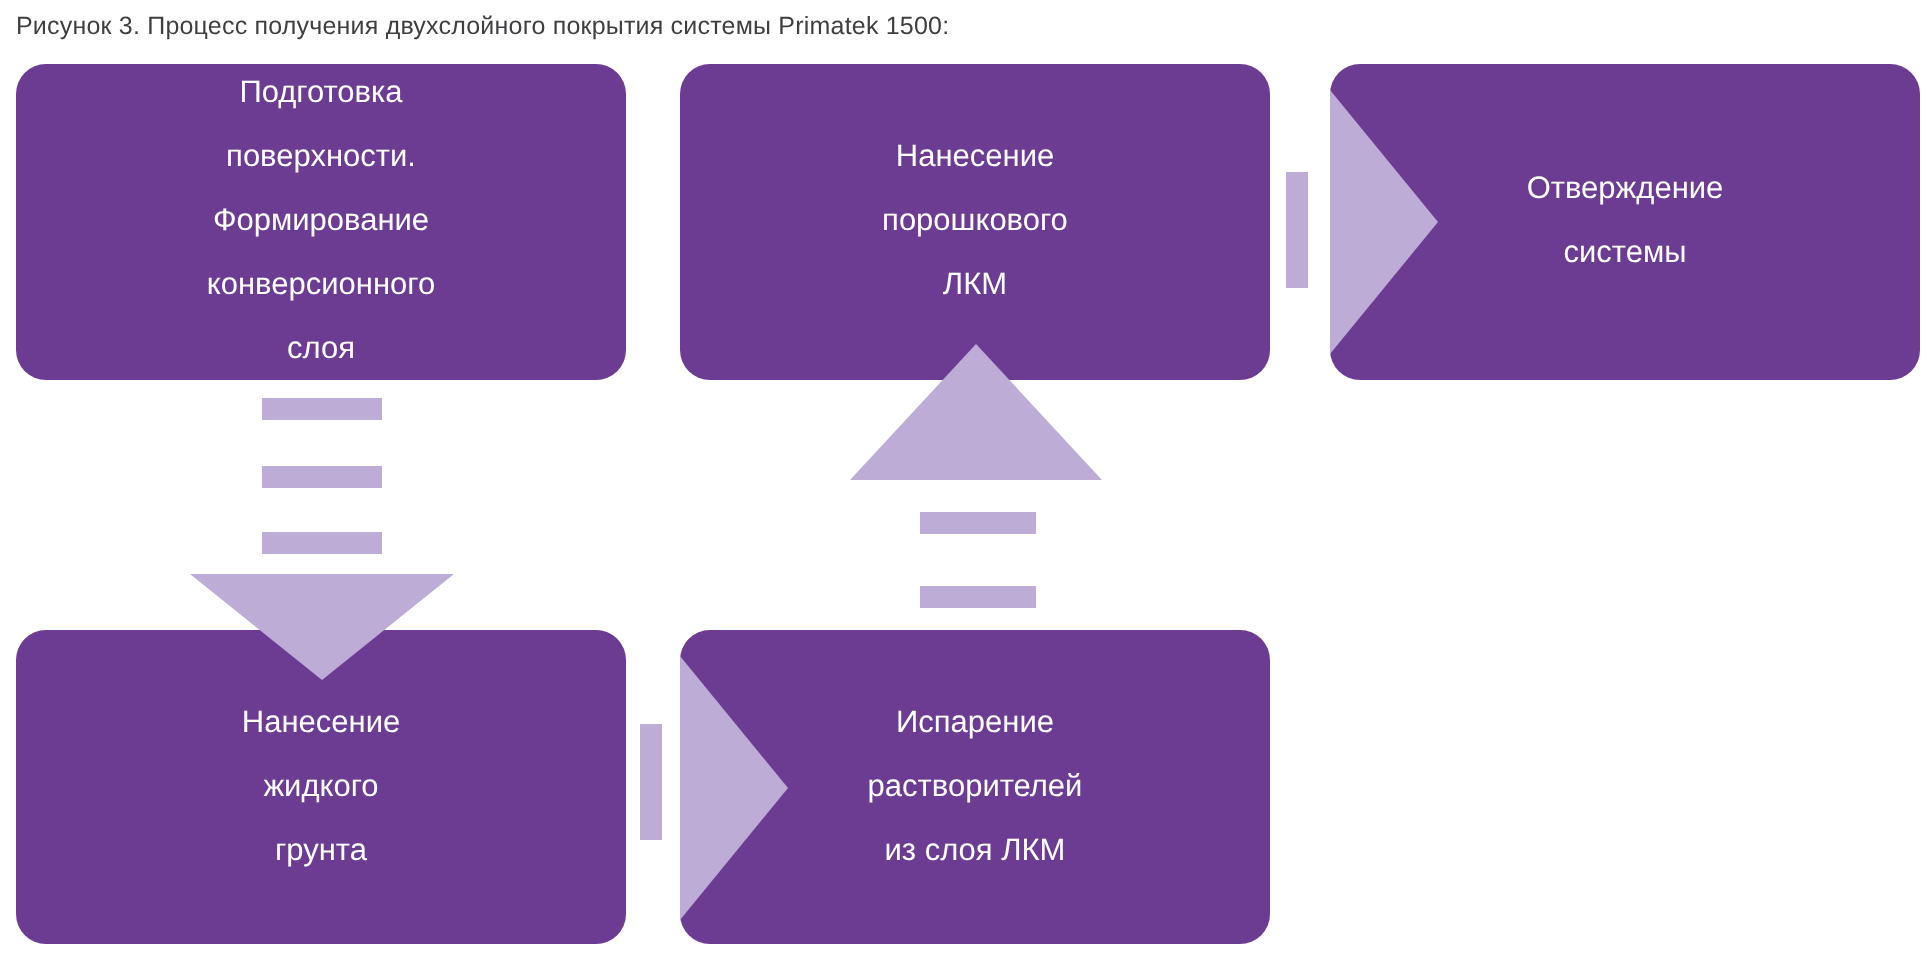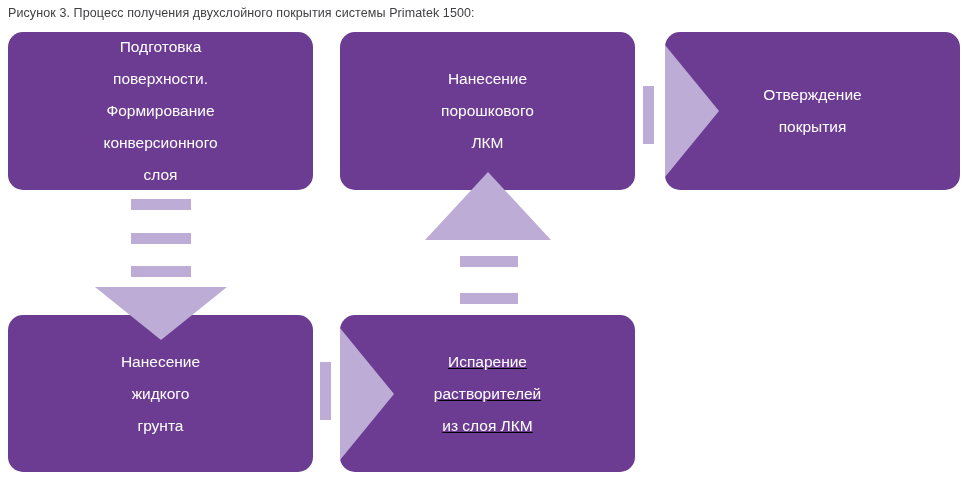--- a/index.html
+++ b/index.html
@@ -46,21 +46,21 @@
     line-height: 32px;
     text-align: center;
     white-space: pre-line;
     padding: 0 14px;
   }
   
   #node-surface-prep   { left: 8px;   top: 32px;  width: 305px; height: 158px; }
   #node-powder-coat    { left: 340px; top: 32px;  width: 295px; height: 158px; }
   #node-curing         { left: 665px; top: 32px;  width: 295px; height: 158px; }
   #node-liquid-primer  { left: 8px;   top: 315px; width: 305px; height: 157px; }
-  #node-solvent-evap   { left: 340px; top: 315px; width: 295px; height: 157px; text-decoration: underline; }
+  #node-solvent-evap   { left: 340px; top: 315px; width: 295px; height: 157px; }
 
   
   .arrow-bar {
     position: absolute;
     background: #bcacd6;
     z-index: 2;
   }
   .arrow-head {
     position: absolute;
     width: 0;
@@ -118,21 +118,21 @@
   </div>
 
   <div class="node" id="node-powder-coat">
     <span class="node-label">Нанесение
 порошкового
 ЛКМ</span>
   </div>
 
   <div class="node" id="node-curing">
     <span class="node-label">Отверждение
-покрытия</span>
+системы</span>
   </div>
 
   <div class="node" id="node-liquid-primer">
     <span class="node-label">Нанесение
 жидкого
 грунта</span>
   </div>
 
   <div class="node" id="node-solvent-evap">
     <span class="node-label">Испарение

